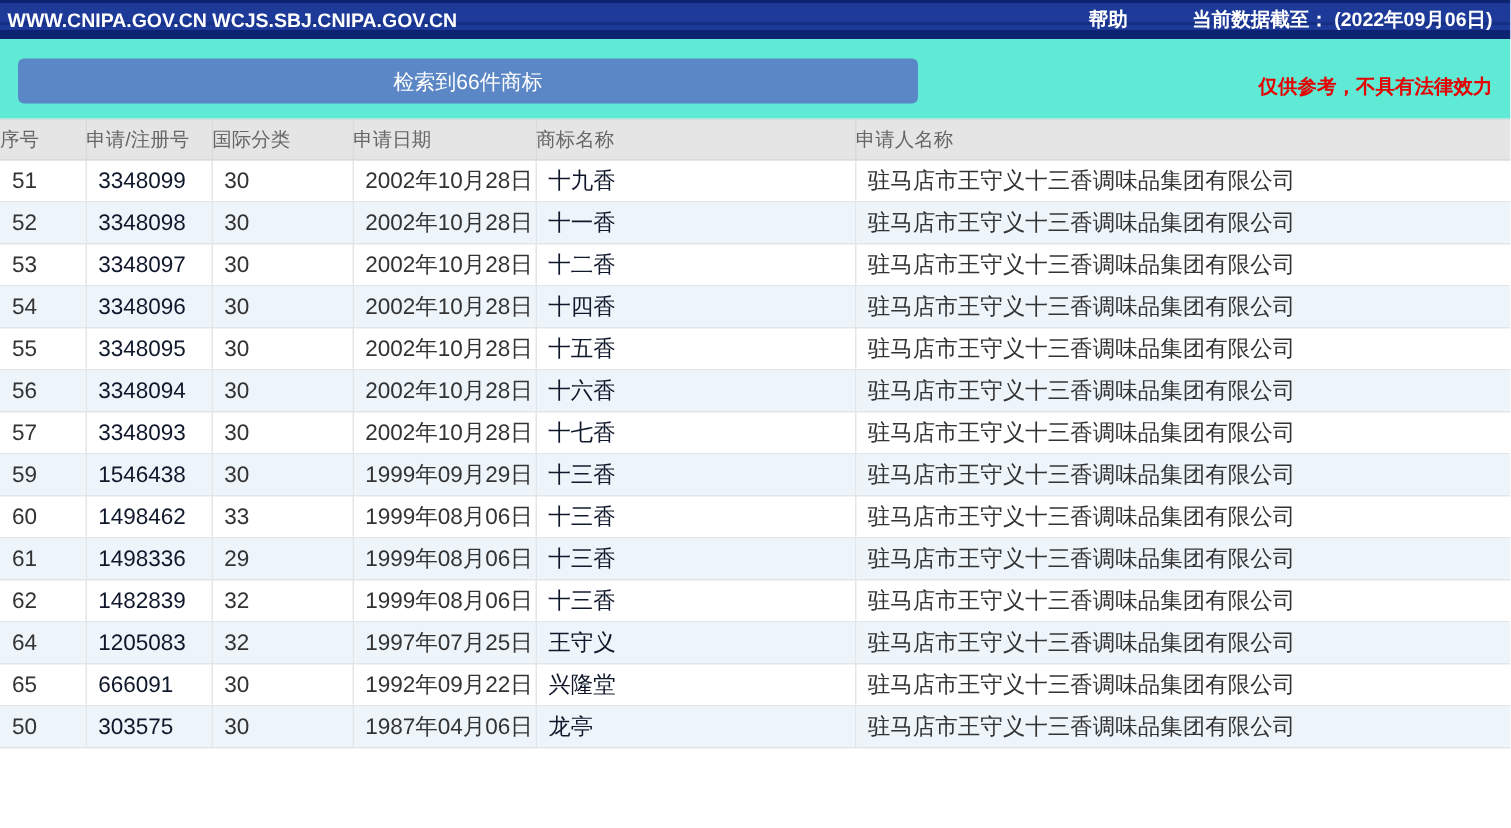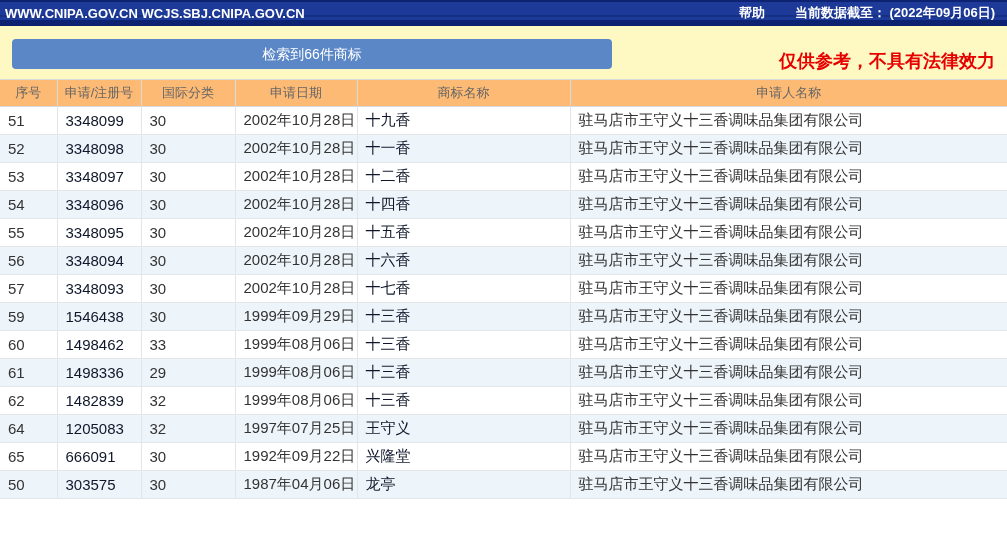--- a/index.html
+++ b/index.html
@@ -17,50 +17,50 @@
       #0d2270 0, #0d2270 2px,
       #1e3a99 2px, #1e3a99 15px,
       #152f85 15px, #152f85 17px,
       #1e3a99 17px, #1e3a99 20px,
       #0d2270 20px, #0d2270 24px);
     color: #ffffff;
     display: flex; align-items: center; justify-content: space-between;
     padding: 0 12px 0 5px;
     font-size: 13px; font-weight: bold;
   }
-  .topbar-right { display: flex; align-items: flex-end; gap: 30px; }
+  .topbar-right { display: flex; align-items: flex-end; gap: 43px; }
   .topbar a { color: #ffffff; text-decoration: none; cursor: pointer; }
 
   
   .subbar {
     position: relative; height: 53px; width: 100%;
-    background: #fef9c3;
+    background: #5eead4;
   }
   .result-button {
     position: absolute; left: 12px; top: 13px;
     width: 600px; height: 30px;
     background: #5b87c6; border-radius: 4px;
     color: #ffffff; font-size: 14px; line-height: 30px; text-align: center;
     cursor: pointer;
   }
   .notice {
     position: absolute; right: 12px; top: 23px;
-    color: #e60000; font-size: 18px; font-weight: bold;
+    color: #e60000; font-size: 13px; font-weight: bold;
   }
 
   
   table.results {
     width: 1007px; border-collapse: collapse; table-layout: fixed;
     font-size: 15px; color: #333333;
   }
   table.results thead th {
     height: 27px;
-    background: #fdba74;
+    background: #e5e5e5;
     color: #666666; font-weight: normal; font-size: 13px;
-    text-align: center;
+    text-align: left;
     border: 1px solid #d8dadc;
     border-left: none; border-right: 1px solid #d8dadc;
     padding: 0;
   }
   table.results thead th:last-child { border-right: none; }
   table.results td {
     height: 28px;
     border: 1px solid #e2e6e9;
     border-left: none;
     padding: 0 6px 0 8px;

